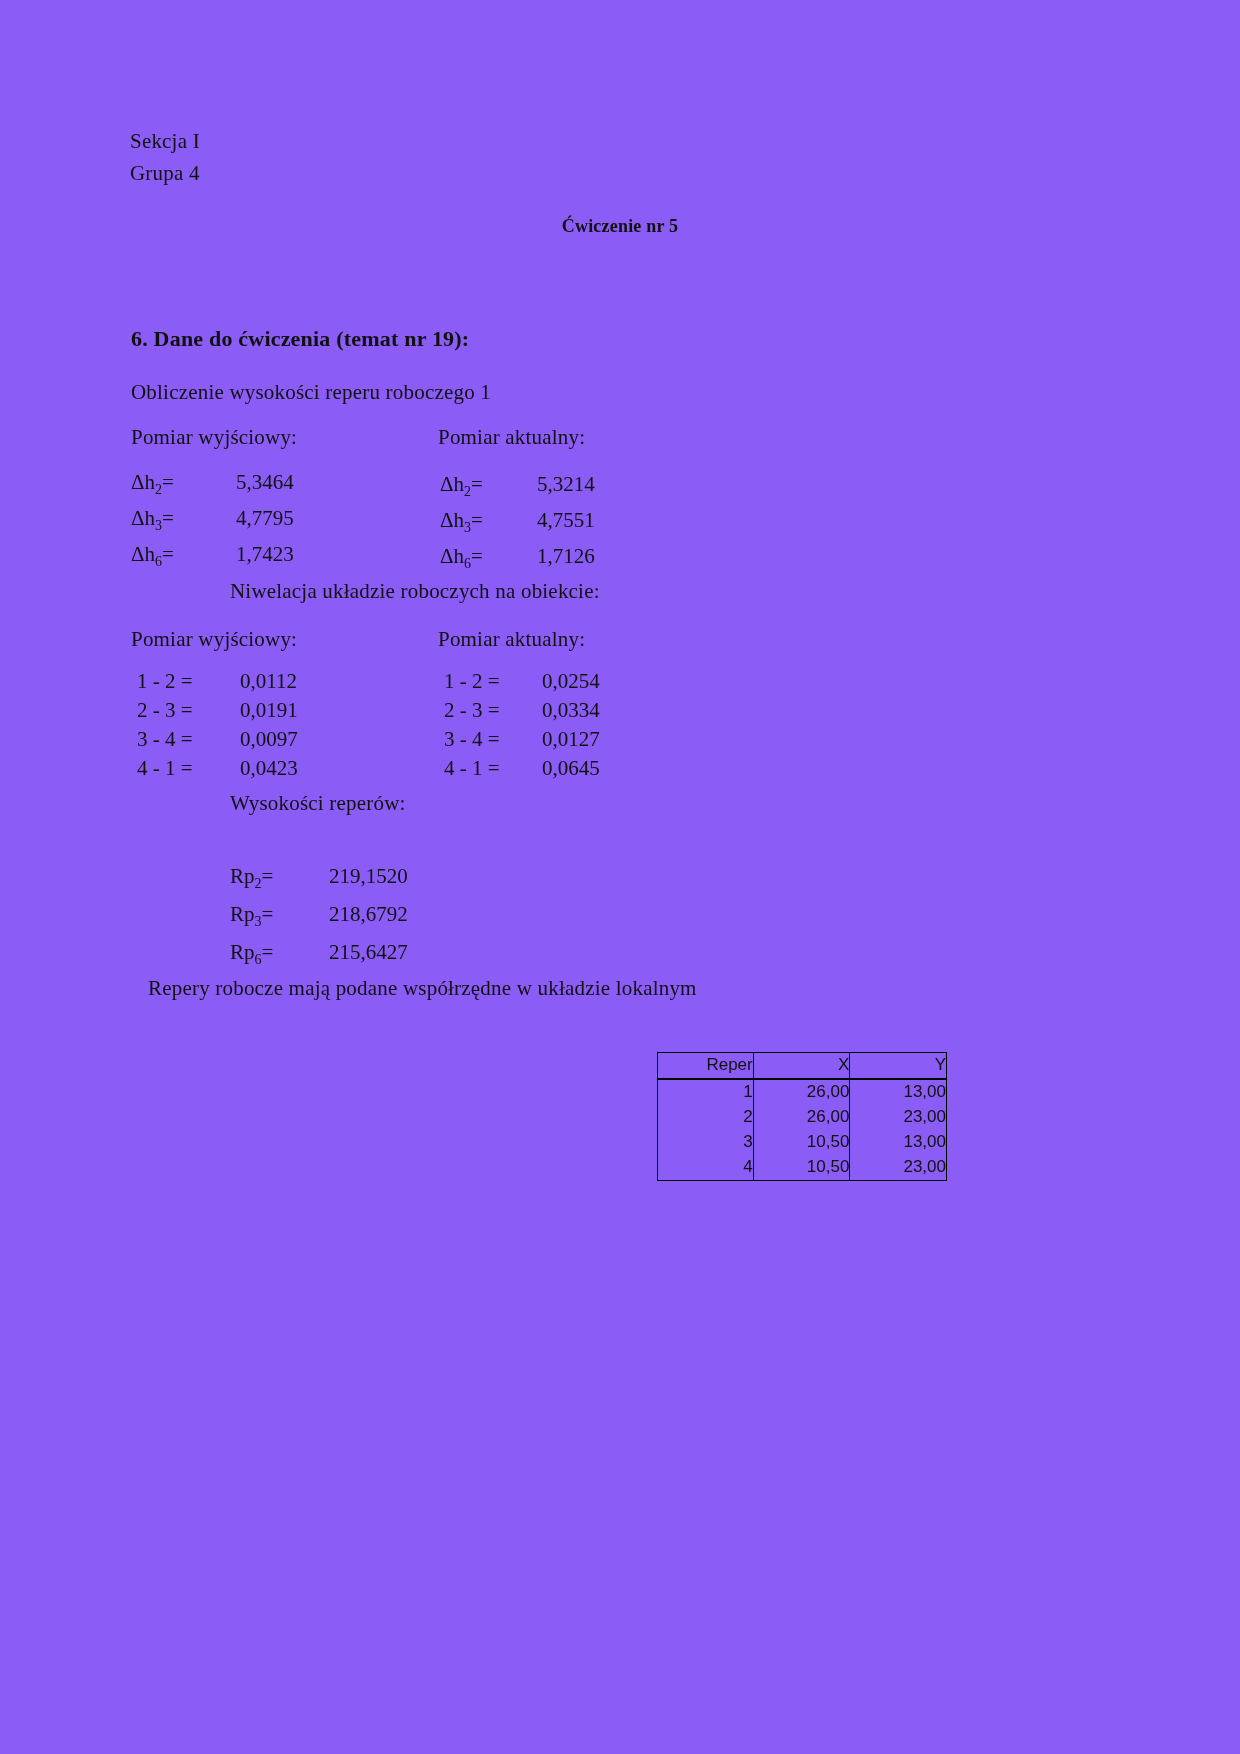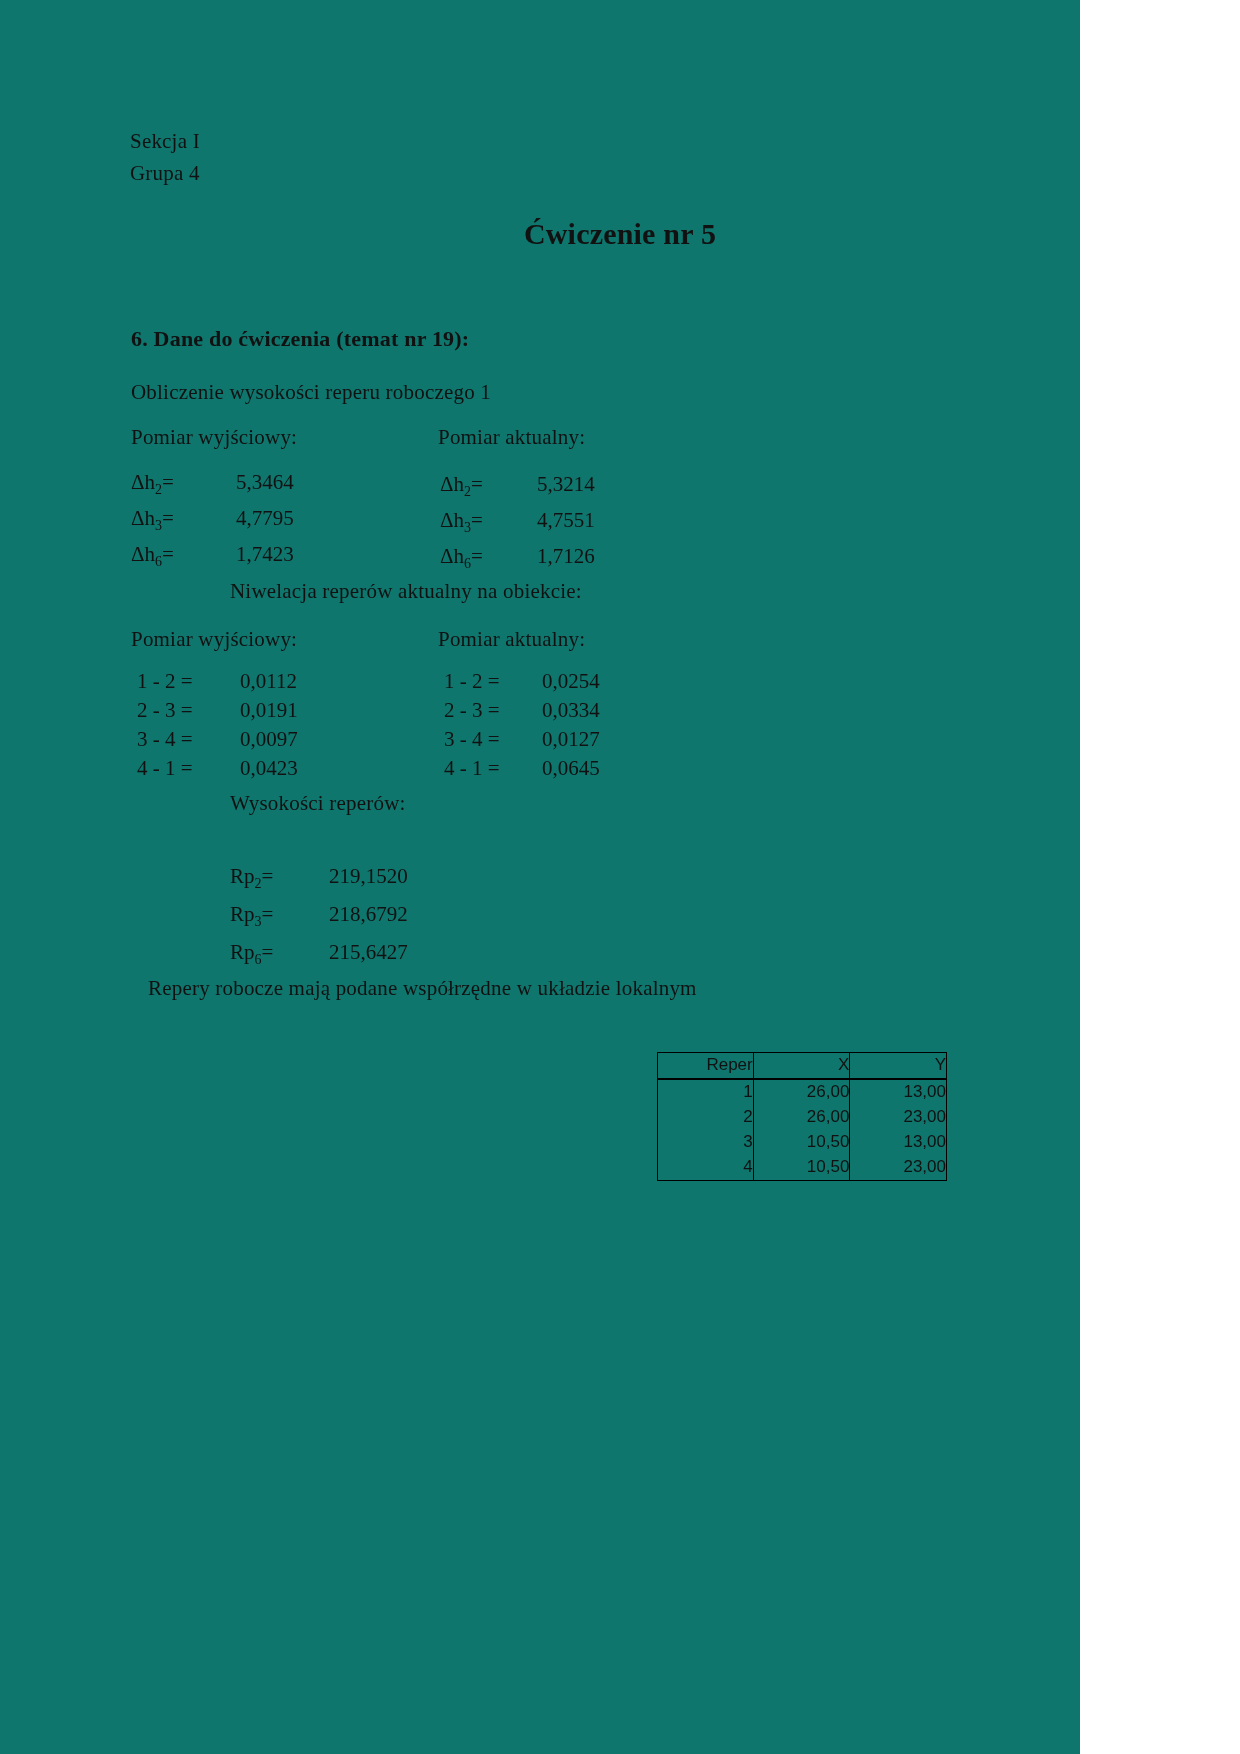--- a/index.html
+++ b/index.html
@@ -11,23 +11,23 @@
     width: 1240px;
     height: 1754px;
     position: relative;
     font-family: "Liberation Serif", "DejaVu Serif", serif;
     color: #111111;
     -webkit-font-smoothing: none;
   }
   .page {
     position: absolute;
     left: 0; top: 0;
-    width: 1080px;
+    width: 1240px;
     height: 1754px;
-    background: #0f766e;
+    background: #8b5cf6;
     overflow: hidden;
   }
 
   
   .line {
     position: absolute;
     white-space: pre;
     font-size: 21px;
     line-height: 1.25;
     letter-spacing: 0.2px;
@@ -35,21 +35,21 @@
 
   
   #hdr-sekcja { left: 130px; top: 128px; }
   #hdr-grupa  { left: 130px; top: 160px; }
 
   
   #title-main {
     left: 0; top: 215px;
     width: 1240px;
     text-align: center;
-    font-size: 30px;
+    font-size: 18px;
     font-weight: bold;
   }
   #title-sub {
     left: 0; top: 270px;
     width: 1240px;
     text-align: center;
     font-size: 21px;
   }
   #title-sub span {
     text-decoration: underline;
@@ -162,21 +162,21 @@
 
   <div class="grid" id="a-right">
     <div class="cell"><span>Δh</span><span class="sub">2</span><span>=</span></div>
     <div class="cell">5,3214</div>
     <div class="cell"><span>Δh</span><span class="sub">3</span><span>=</span></div>
     <div class="cell">4,7551</div>
     <div class="cell"><span>Δh</span><span class="sub">6</span><span>=</span></div>
     <div class="cell">1,7126</div>
   </div>
 
-  <div class="line" id="lbl-niwelacja">Niwelacja reperów aktualny na obiekcie:</div>
+  <div class="line" id="lbl-niwelacja">Niwelacja układzie roboczych na obiekcie:</div>
 
   <div class="line" id="b-h-left">Pomiar wyjściowy:</div>
   <div class="line" id="b-h-right">Pomiar aktualny:</div>
 
   <div class="grid" id="b-left">
     <div class="cell">1 - 2 =</div>
     <div class="cell">0,0112</div>
     <div class="cell">2 - 3 =</div>
     <div class="cell">0,0191</div>
     <div class="cell">3 - 4 =</div>

